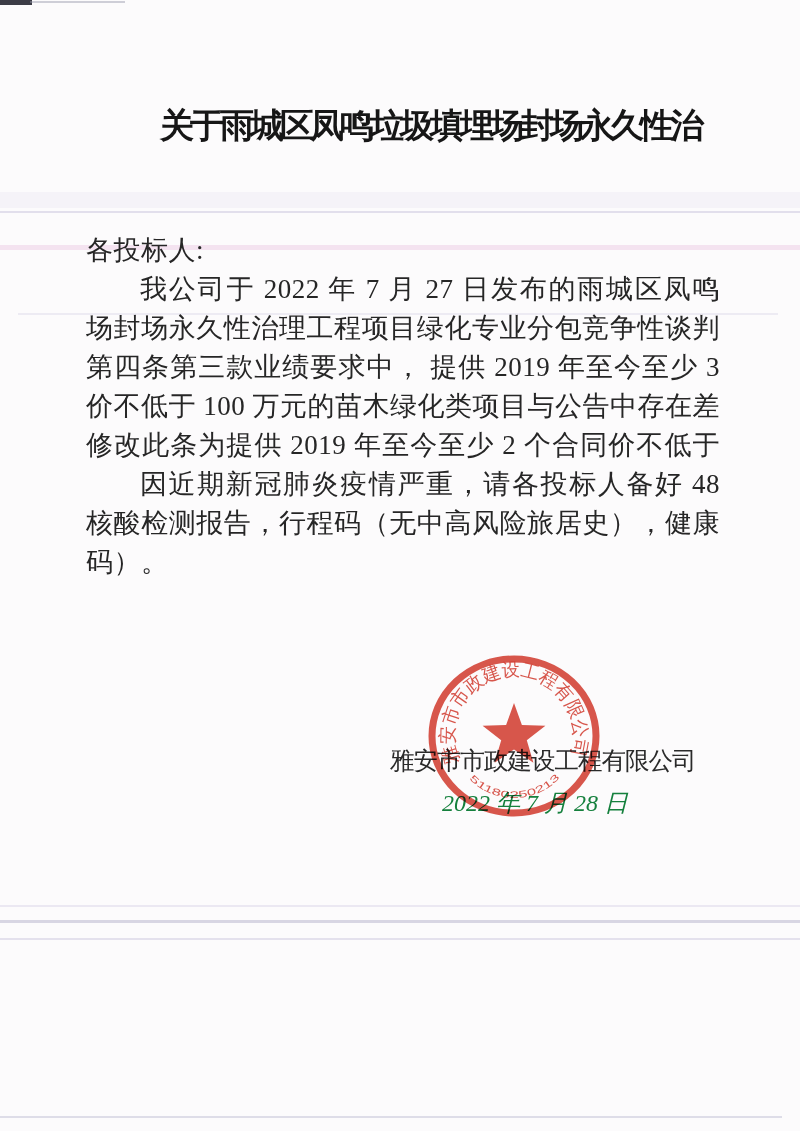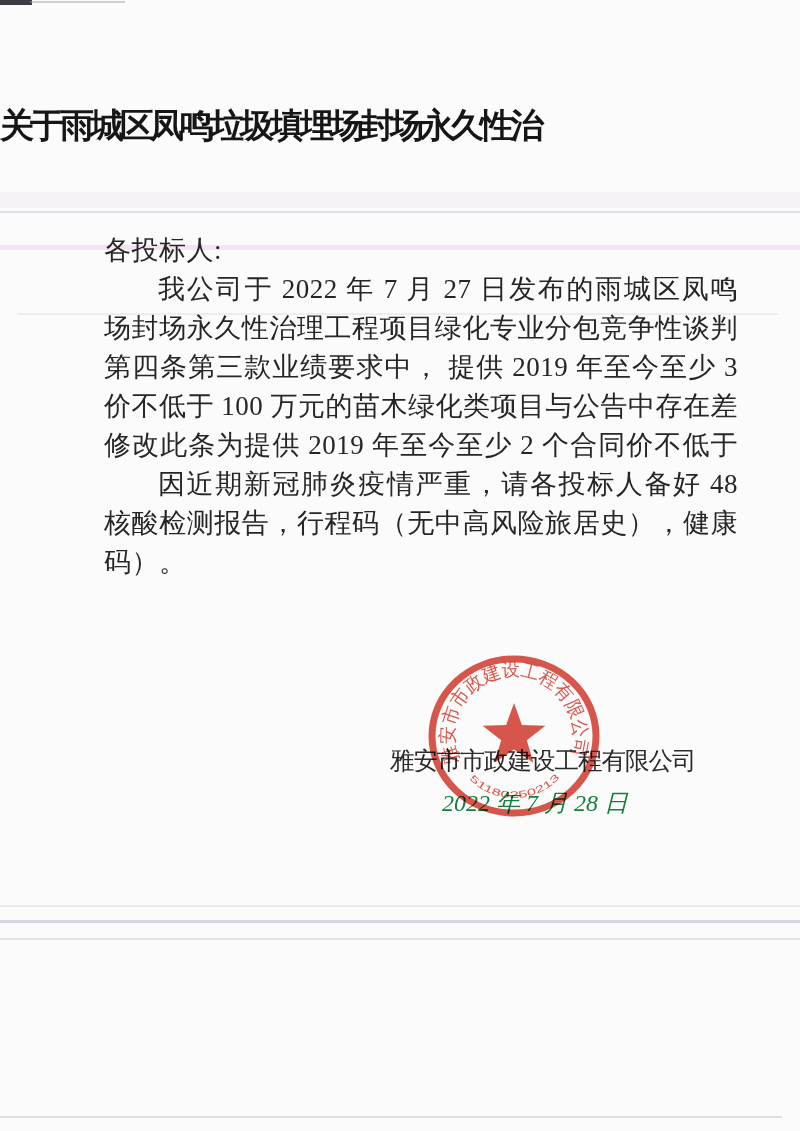--- a/index.html
+++ b/index.html
@@ -23,29 +23,29 @@
   .a-line1{left:0;top:211px;width:800px;height:2px;background:rgba(178,173,205,.35);}
   .a-band2{left:0;top:245px;width:800px;height:5px;background:rgba(226,172,212,.30);}
   .a-line2{left:18px;top:313px;width:760px;height:2px;background:rgba(198,194,220,.28);}
   .a-line3{left:0;top:905px;width:800px;height:2px;background:rgba(198,194,222,.32);}
   .a-line4{left:0;top:920px;width:800px;height:3px;background:rgba(172,168,198,.45);}
   .a-line5{left:0;top:938px;width:800px;height:2px;background:rgba(188,184,212,.38);}
   .a-line6{left:0;top:1116px;width:782px;height:2px;background:rgba(182,178,206,.42);}
   
   .title{
     position:absolute;left:0;top:103px;width:700px;
-    text-align:left;
+    text-align:right;
     font-weight:bold;
     font-size:34px;
     letter-spacing:-4px;
     line-height:46px;
     color:#161616;
   }
   .body-block{
-    position:absolute;left:104px;top:231px;width:634px;
+    position:absolute;left:86px;top:231px;width:634px;
     font-size:27px;
     color:#262626;
     overflow:visible;
   }
   .bline{
     height:39px;line-height:39px;
     white-space:nowrap;
     letter-spacing:0.5px;
   }
   .bline.fill{text-align:justify;text-align-last:justify;white-space:normal;overflow:hidden;}

